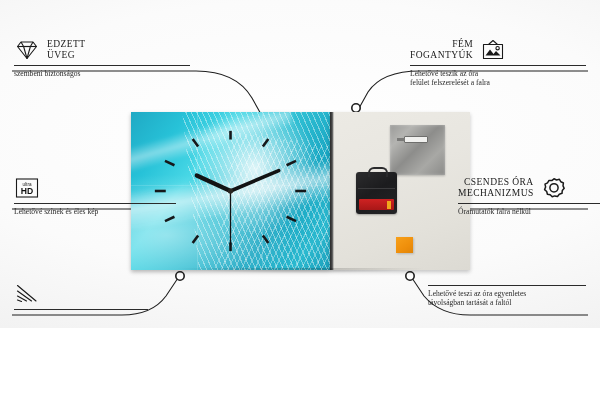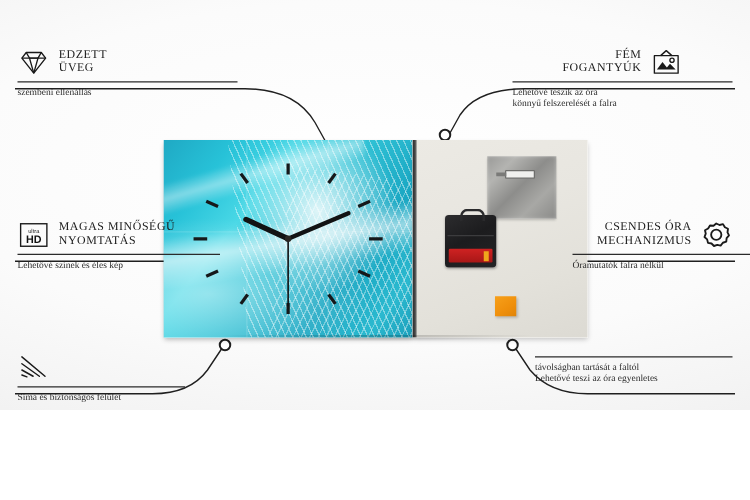--- a/index.html
+++ b/index.html
@@ -13,21 +13,21 @@
     background:
       radial-gradient(ellipse 150% 110% at 50% 42%, #ffffff 0%, #fbfbfb 38%, #f2f2f2 62%, #e6e6e6 84%, #dcdcdc 100%);
   }
   
   #wires{position:absolute;inset:0;width:600px;height:400px;}
 
   
   .feat{position:absolute;}
   .feat .row{display:flex;align-items:center;gap:7px;}
   .feat.left .row{justify-content:flex-start;}
-  .feat.right .row{justify-content:center;}
+  .feat.right .row{justify-content:flex-start;}
   .ttl{
     font-family:"Liberation Serif", serif;
     font-size:9.5px;line-height:11.5px;letter-spacing:.45px;
     color:#1a1a1a;text-transform:uppercase;font-weight:400;
     white-space:nowrap;
   }
   .feat.right .ttl{text-align:right;}
   .rule{height:1px;background:#2b2b2b;margin-top:3px;}
   .sub{
     font-family:"Liberation Serif", serif;
@@ -199,59 +199,50 @@
       </svg>
       <div>
         <div class="ttl">
           <div>EDZETT</div>
           <div>ÜVEG</div>
         </div>
       </div>
     </div>
     <div class="rule" style="width:176px"></div>
     <div class="sub">
-      <div>szembeni ellenállás</div>
+      <div>szembeni biztonságos</div>
     </div>
   </div>
 
   <div class="feat left" style="left:14px;top:176px;width:162px;">
     <div class="row">
       <svg class="ico" viewBox="0 0 26 24">
         <rect x="2.5" y="3" width="21" height="18" fill="none" stroke="#1a1a1a" stroke-width="1.1"></rect>
         <text x="13" y="10.4" font-family="Liberation Sans, sans-serif" font-size="4.6" text-anchor="middle" fill="#1a1a1a">ultra</text>
         <text x="13" y="18.4" font-family="Liberation Sans, sans-serif" font-size="8.6" font-weight="bold" text-anchor="middle" fill="#111111">HD</text>
       </svg>
-      <div>
-        <div class="ttl">
-          <div>MAGAS MINŐSÉGŰ</div>
-          <div>NYOMTATÁS</div>
-        </div>
-      </div>
     </div>
     <div class="rule" style="width:162px"></div>
     <div class="sub">
       <div>Lehetővé színek és éles kép</div>
     </div>
   </div>
 
   <div class="feat left" style="left:14px;top:282px;width:134px;">
     <div class="row">
       <svg class="ico" viewBox="0 0 26 24">
         <g stroke="#1a1a1a" stroke-width="1.15" stroke-linecap="round">
           <line x1="3.5" y1="3.5" x2="22" y2="19"></line>
           <line x1="3.5" y1="9" x2="17.5" y2="19"></line>
           <line x1="3.5" y1="14" x2="12.5" y2="19"></line>
           <line x1="3.5" y1="18" x2="7.5" y2="19.5"></line>
         </g>
       </svg>
     </div>
     <div class="rule" style="width:134px"></div>
-    <div class="sub">
-      <div>Sima és biztonságos felület</div>
-    </div>
   </div>
 
   <div class="feat right" style="left:410px;top:38px;width:176px;">
     <div class="row">
       <svg class="ico" viewBox="0 0 26 24">
         <g fill="none" stroke="#1a1a1a" stroke-width="1.1" stroke-linejoin="round">
           <path d="M8.5,6.5 L13,2.5 L17.5,6.5"></path>
           <rect x="3.5" y="6.5" width="19" height="14"></rect>
           <path d="M5.5,17.5 L10,11.5 L13.5,16 L16,13 L20.5,17.5 Z" fill="#1a1a1a" stroke="none"></path>
           <circle cx="17.6" cy="10.2" r="1.7"></circle>
@@ -260,21 +251,21 @@
       <div>
         <div class="ttl">
           <div>FÉM</div>
           <div>FOGANTYÚK</div>
         </div>
       </div>
     </div>
     <div class="rule" style="width:176px"></div>
     <div class="sub">
       <div>Lehetővé teszik az óra</div>
-      <div>könnyű felszerelését a falra</div>
+      <div>felület felszerelését a falra</div>
     </div>
   </div>
 
   <div class="feat right" style="left:458px;top:176px;width:148px;">
     <div class="row">
       <svg class="ico" viewBox="0 0 26 24">
         <g fill="none" stroke="#1a1a1a" stroke-width="1.5" stroke-linejoin="round">
           <path d="M13,2.8 L15.6,4.0 L18.4,3.3 L19.9,5.8 L22.4,7.0 L22.0,9.9 L23.2,12.3
                    L21.3,14.5 L21.0,17.3 L18.3,18.2 L16.5,20.5 L13.8,19.9 L11.2,20.8
                    L9.2,18.8 L6.4,18.3 L5.7,15.5 L3.6,13.6 L4.6,10.9 L4.0,8.2 L6.5,6.8
@@ -291,18 +282,18 @@
     </div>
     <div class="rule" style="width:148px"></div>
     <div class="sub">
       <div>Óramutatók falra nélkül</div>
     </div>
   </div>
 
   <div class="feat right" style="left:428px;top:282px;width:158px;">
     <div class="rule" style="width:158px"></div>
     <div class="sub">
+      <div>Lehetővé teszi az óra egyenletes</div>
       <div>távolságban tartását a faltól</div>
-      <div>Lehetővé teszi az óra egyenletes</div>
     </div>
   </div>
 
 </div>
 
 </body></html>

